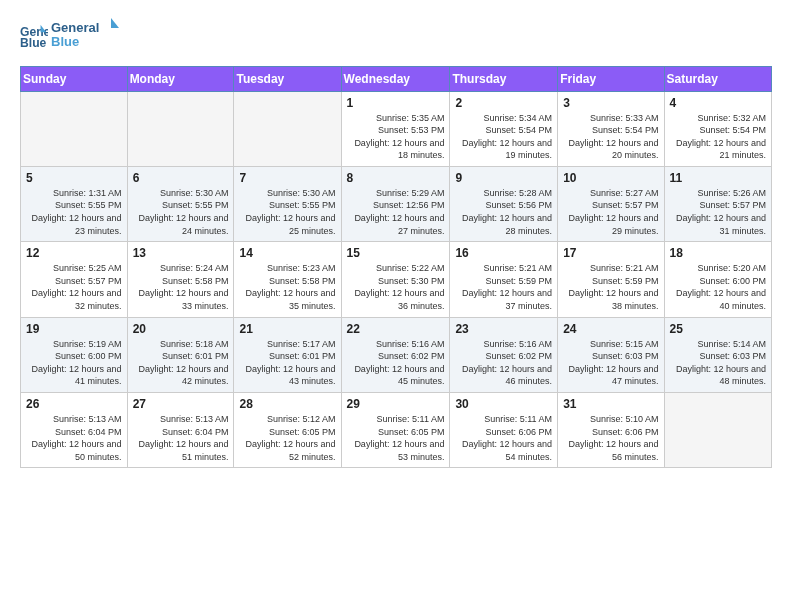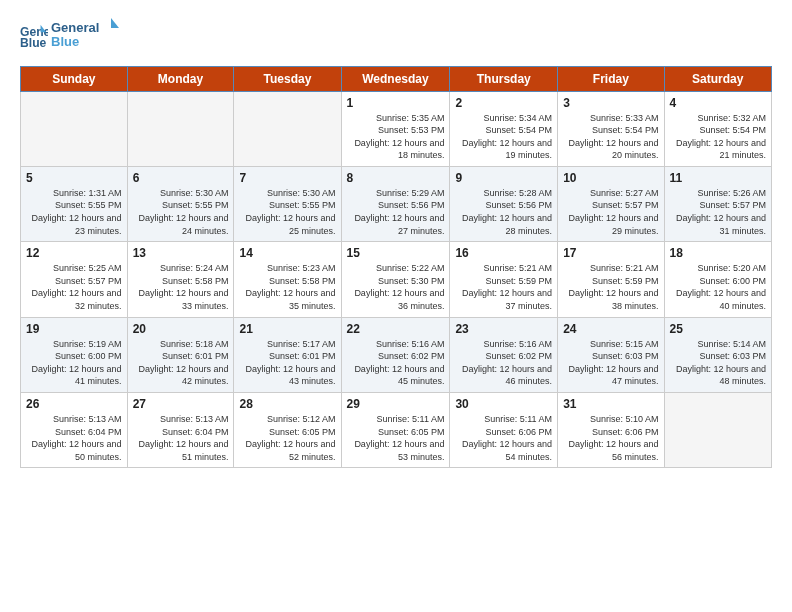--- a/index.html
+++ b/index.html
@@ -50,23 +50,23 @@
       font-size: 15px;
       font-weight: 400;
       color: #444;
     }
     .calendar {
       width: 100%;
       border-collapse: collapse;
       border: 1px solid #ccc;
     }
     .calendar th {
-      background: #c2410c;
+      background: #8b5cf6;
       color: #fff;
-      text-align: center;
+      text-align: left;
       font-size: 12px;
       font-weight: bold;
       padding: 5px 2px;
       border: 1px solid #5588bb;
     }
     .calendar td {
       vertical-align: top;
       border: 1px solid #ccc;
       padding: 4px 5px;
       width: 113px;
@@ -186,21 +186,21 @@
           <td>
             <span class="day-num">7</span>
             <div class="day-info">Sunrise: 5:30 AM
 Sunset: 5:55 PM
 Daylight: 12 hours
 and 25 minutes.</div>
           </td>
           <td>
             <span class="day-num">8</span>
             <div class="day-info">Sunrise: 5:29 AM
-Sunset: 5:56 PM
+Sunset: 12:56 PM
 Daylight: 12 hours
 and 27 minutes.</div>
           </td>
           <td>
             <span class="day-num">9</span>
             <div class="day-info">Sunrise: 5:28 AM
 Sunset: 5:56 PM
 Daylight: 12 hours
 and 28 minutes.</div>
           </td>

